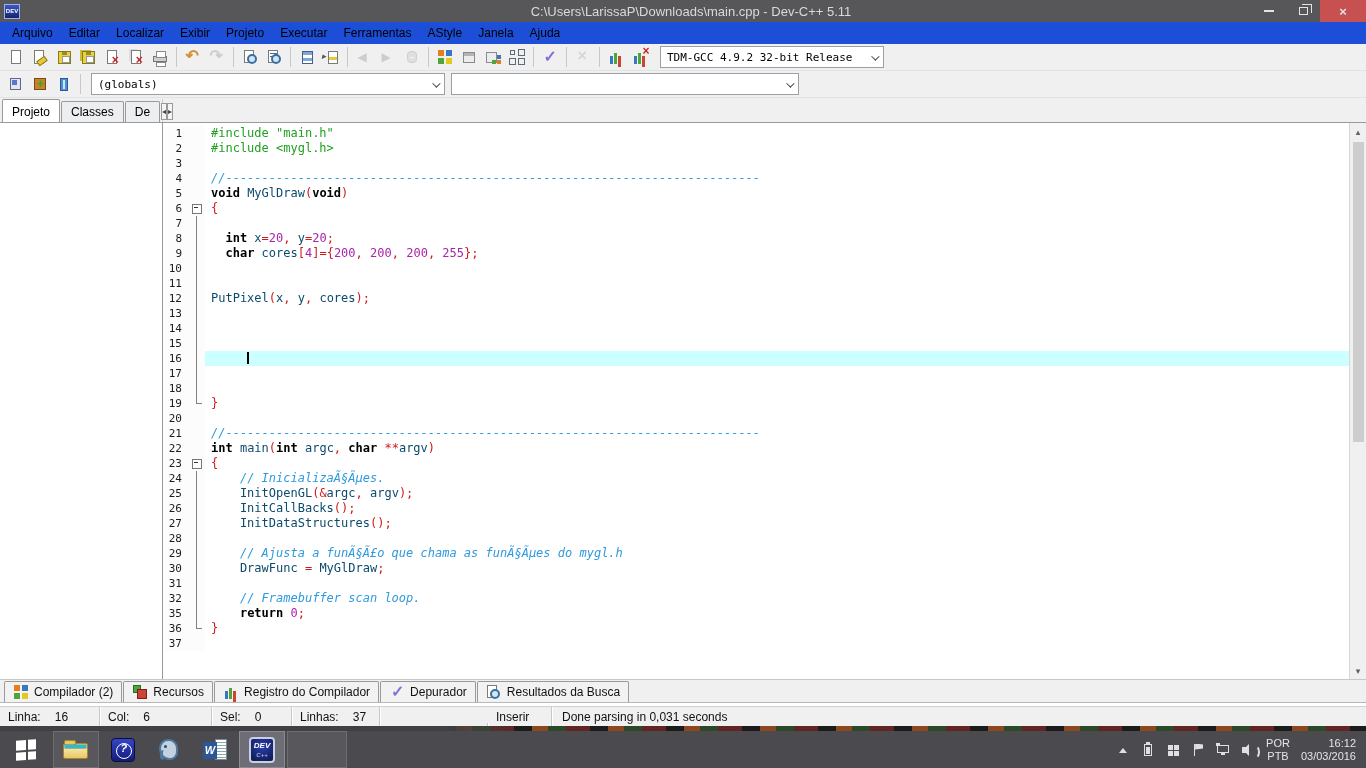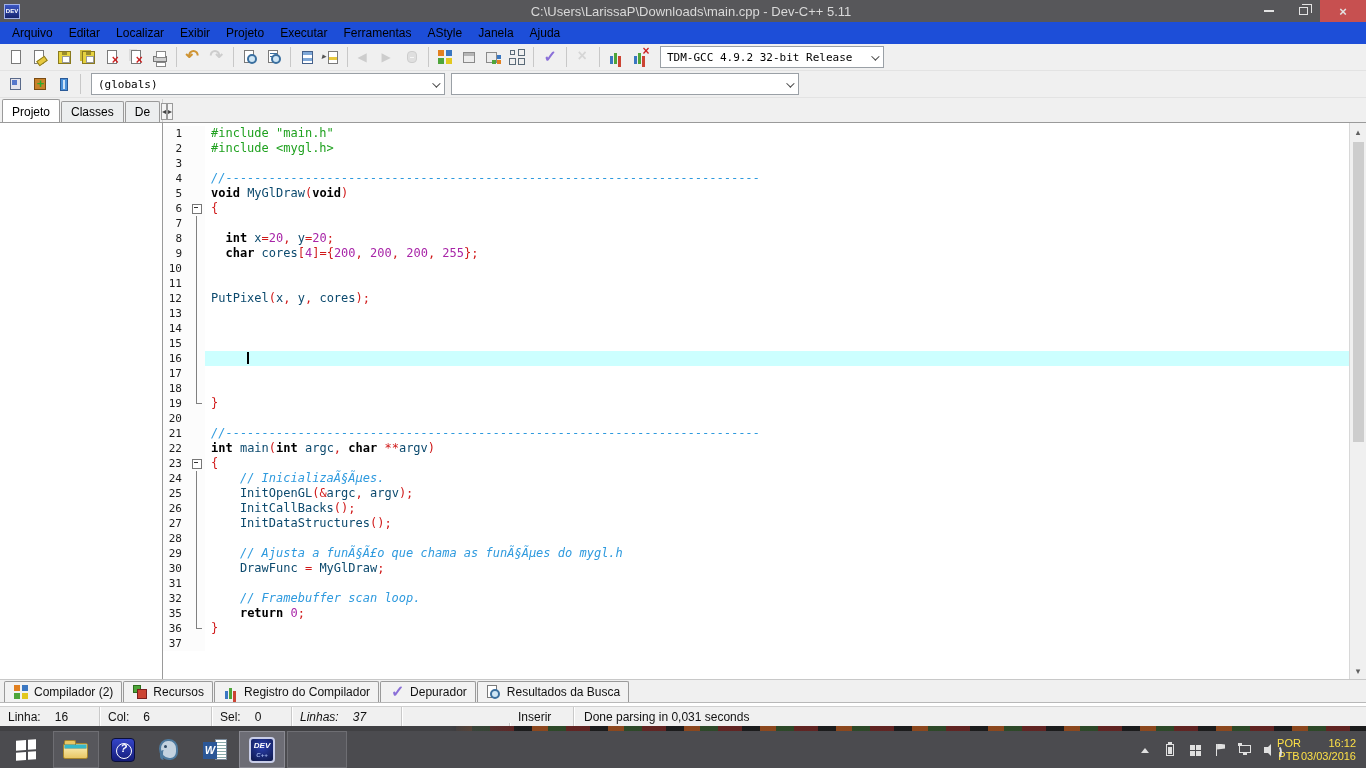--- a/index.html
+++ b/index.html
@@ -173,21 +173,21 @@
   .tki-postgres i::after{content:'';position:absolute;left:-1px;bottom:-2px;width:5px;height:10px;border-left:3px solid #4e7a9f;border-radius:6px}
   .tki-word{width:26px;height:22px}
   .tki-word i{position:absolute;right:1px;top:0;width:12px;height:21px;background:repeating-linear-gradient(#fff 0 2px,#8aa 2px 3px);border:1px solid #7a8a9a}
   .tki-word i::before{content:'W';position:absolute;left:-13px;top:2px;width:14px;height:17px;background:#2b5797;color:#fff;font-weight:bold;font-size:11px;text-align:center;line-height:17px}
   .tki-devcpp{width:26px;height:26px}
   .tki-devcpp i{position:absolute;inset:0;background:radial-gradient(circle at 50% 35%,#2a3fae,#0d1748);border-radius:4px;border:2px solid #c8cde8;
     color:#fff;font-weight:bold;font-size:8px;text-align:center;line-height:14px}
   .tki-devcpp i::before{content:'DEV'}
   .tki-devcpp i::after{content:'C++';position:absolute;left:0;right:0;top:9px;color:#9fb4e8;font-size:6px}
   .tk-btn.tk-blank{width:60px}
-  .tray{margin-left:auto;display:flex;align-items:center;padding-right:10px;color:#fde047}
+  .tray{margin-left:auto;display:flex;align-items:center;gap:11px;padding-right:10px;color:#e5e5e5}
   .tri{position:relative;display:inline-block;width:14px;height:16px}
   .tri-chevup::before{content:'';position:absolute;left:3px;top:6px;border-left:4px solid transparent;border-right:4px solid transparent;border-bottom:5px solid #e0e0e0}
   .tri-battery i{position:absolute;left:3px;top:2px;width:8px;height:12px;border:1px solid #e0e0e0}
   .tri-battery i::before{content:'';position:absolute;left:1px;top:-3px;width:4px;height:2px;background:#e0e0e0}
   .tri-battery i::after{content:'';position:absolute;left:1px;bottom:1px;width:4px;height:7px;background:#e0e0e0}
   .tri-winflag i{position:absolute;left:2px;top:3px;width:5px;height:5px;background:#e0e0e0;box-shadow:6px 0 0 #e0e0e0,0 6px 0 #e0e0e0,6px 6px 0 #e0e0e0}
   .tri-flag i{position:absolute;left:3px;top:2px;width:1px;height:12px;background:#e0e0e0}
   .tri-flag i::before{content:'';position:absolute;left:1px;top:0;width:8px;height:6px;background:#e0e0e0;clip-path:polygon(0 0,100% 15%,100% 85%,0 100%)}
   .tri-network i{position:absolute;left:1px;top:3px;width:12px;height:8px;border:1px solid #e0e0e0}
   .tri-network i::before{content:'';position:absolute;left:3px;bottom:-3px;width:4px;height:2px;background:#e0e0e0}
@@ -500,21 +500,21 @@
           <span class="st-v">16</span>
         </div>
         <div class="st-cell" style="width: 112px;">
           <span class="st-l">Col:</span>
           <span class="st-v">6</span>
         </div>
         <div class="st-cell" style="width: 80px;">
           <span class="st-l">Sel:</span>
           <span class="st-v">0</span>
         </div>
-        <div class="st-cell" style="width: 110px; font-style: italic;">
+        <div class="st-cell" style="width: 88px;">
           <span class="st-l">Linhas:</span>
           <span class="st-v">37</span>
         </div>
         <div class="st-cell" style="width: 108px; margin-top: 16px;">
           <span class="st-l">Tamanho:</span>
           <span class="st-v">581</span>
         </div>
       </span>
     <div class="st-cell st-mode">
         <span class="st-l">Inserir</span>

